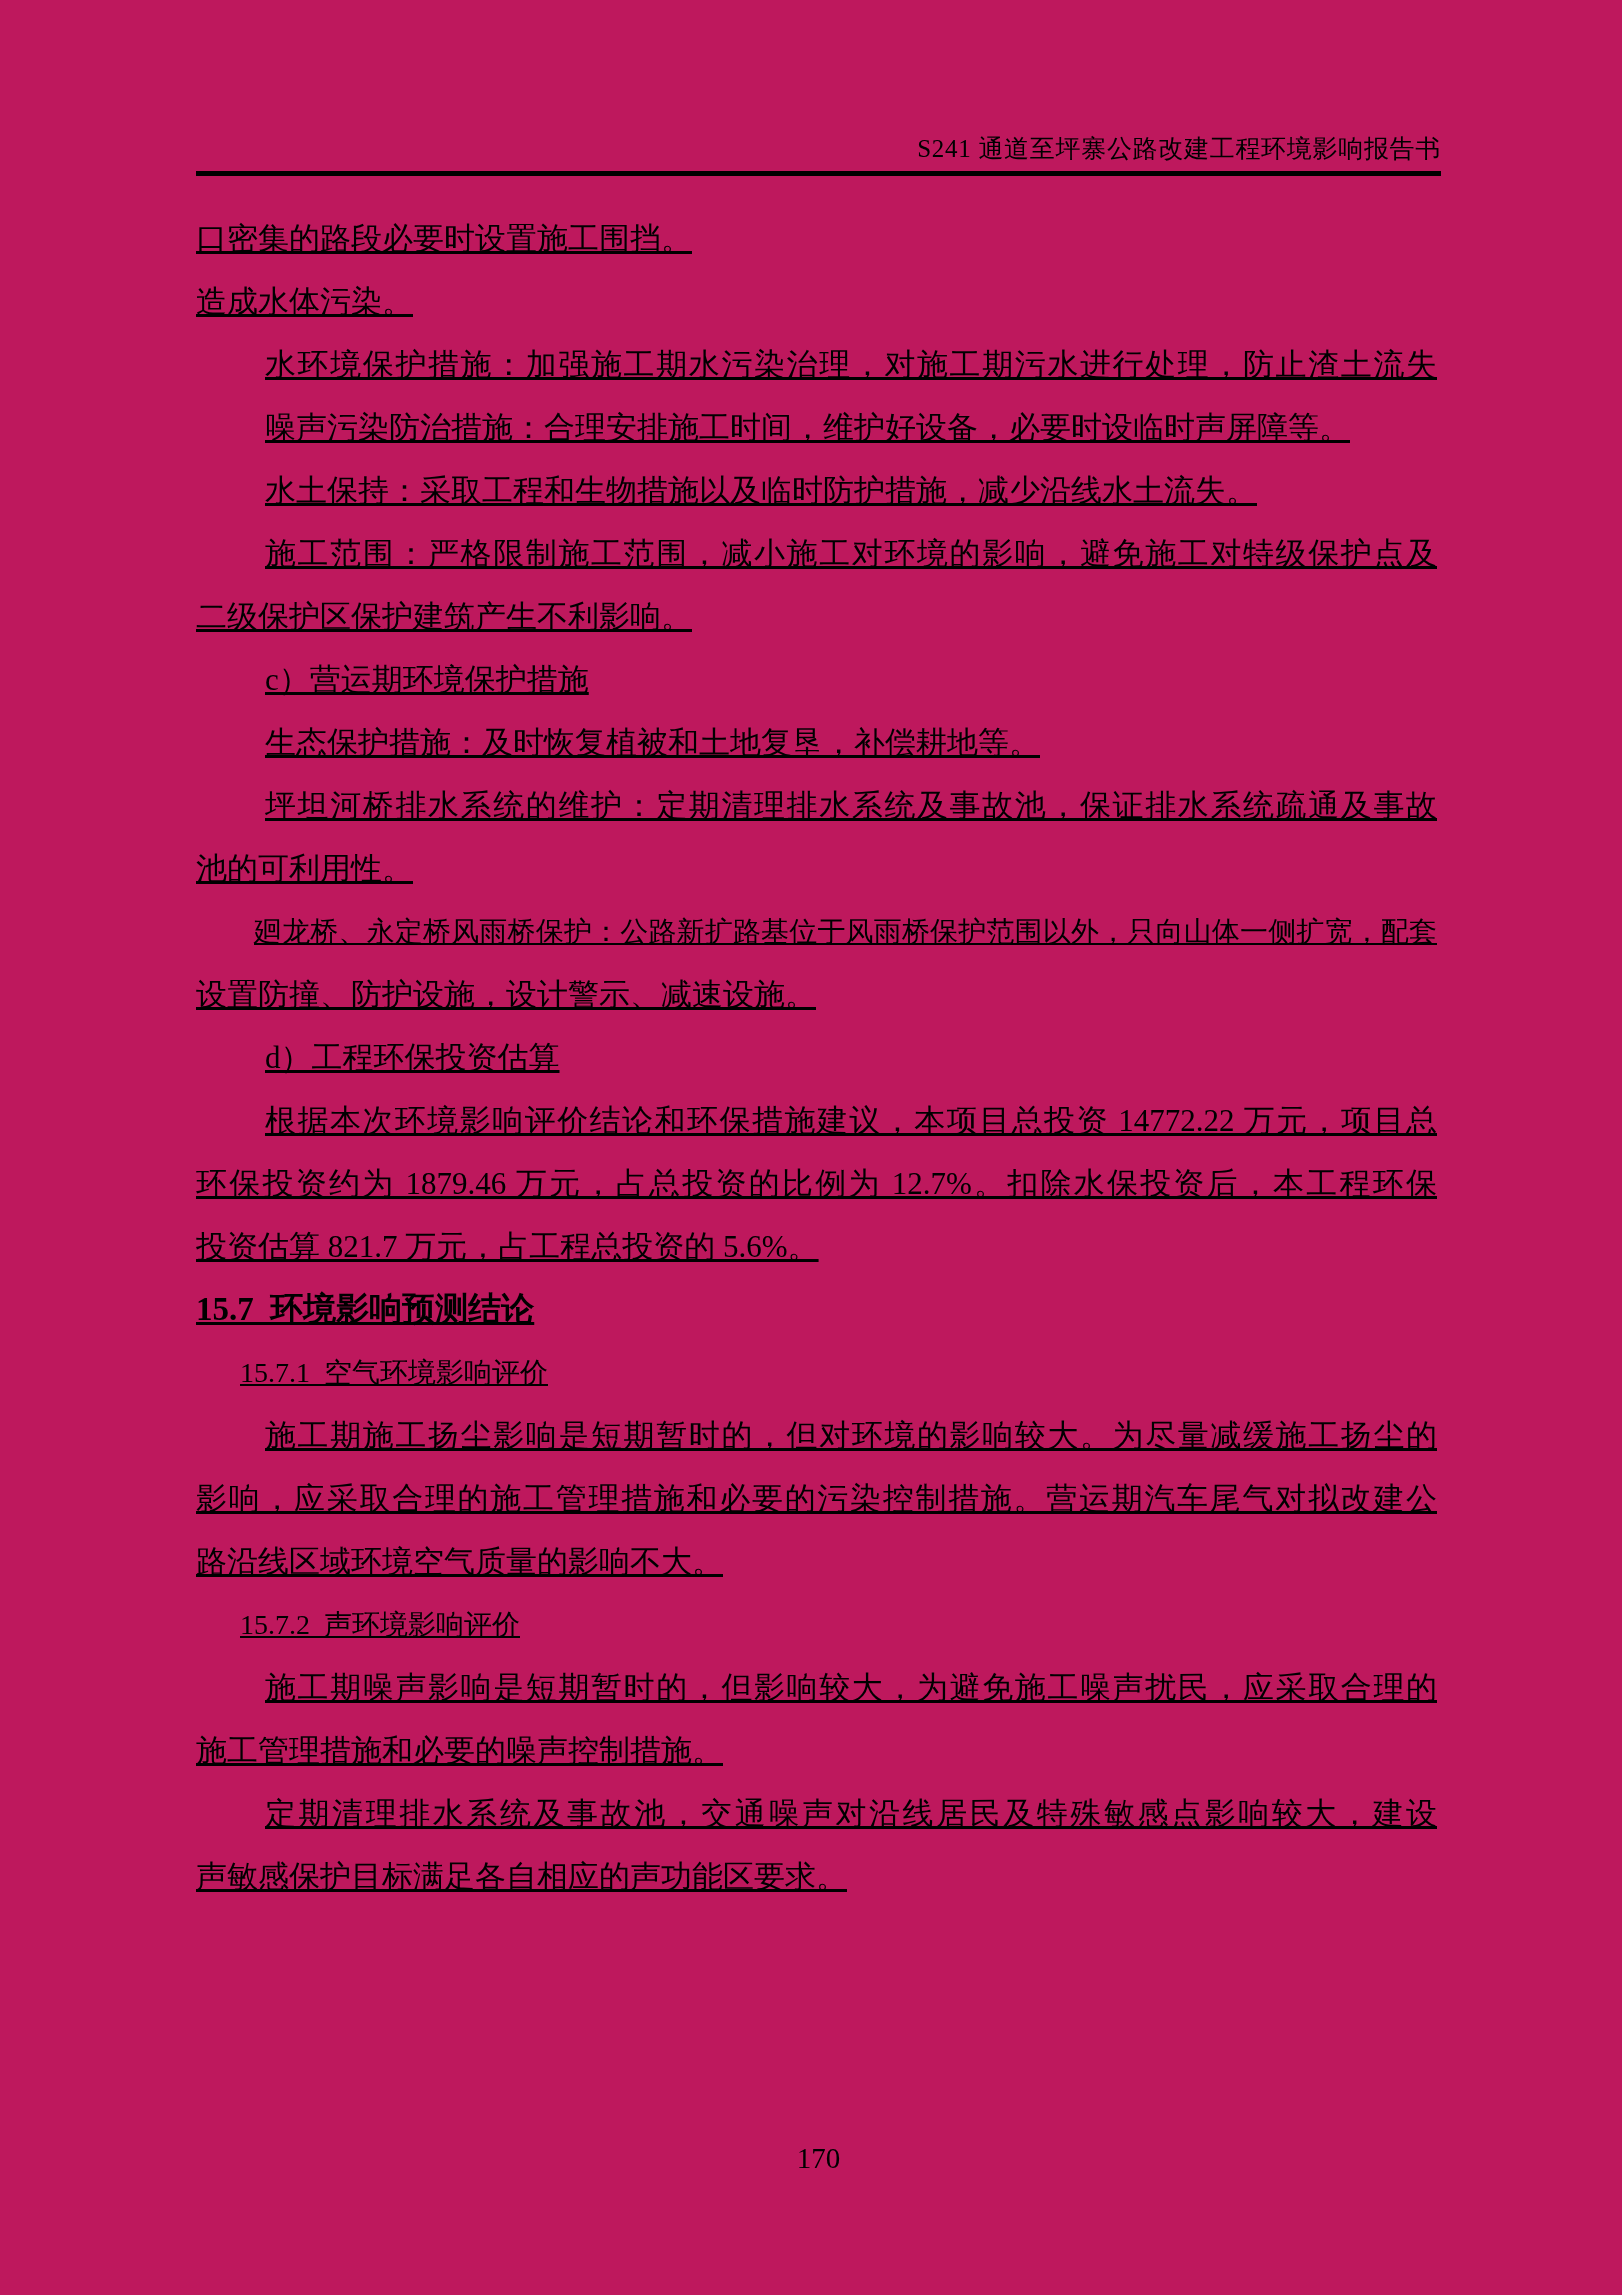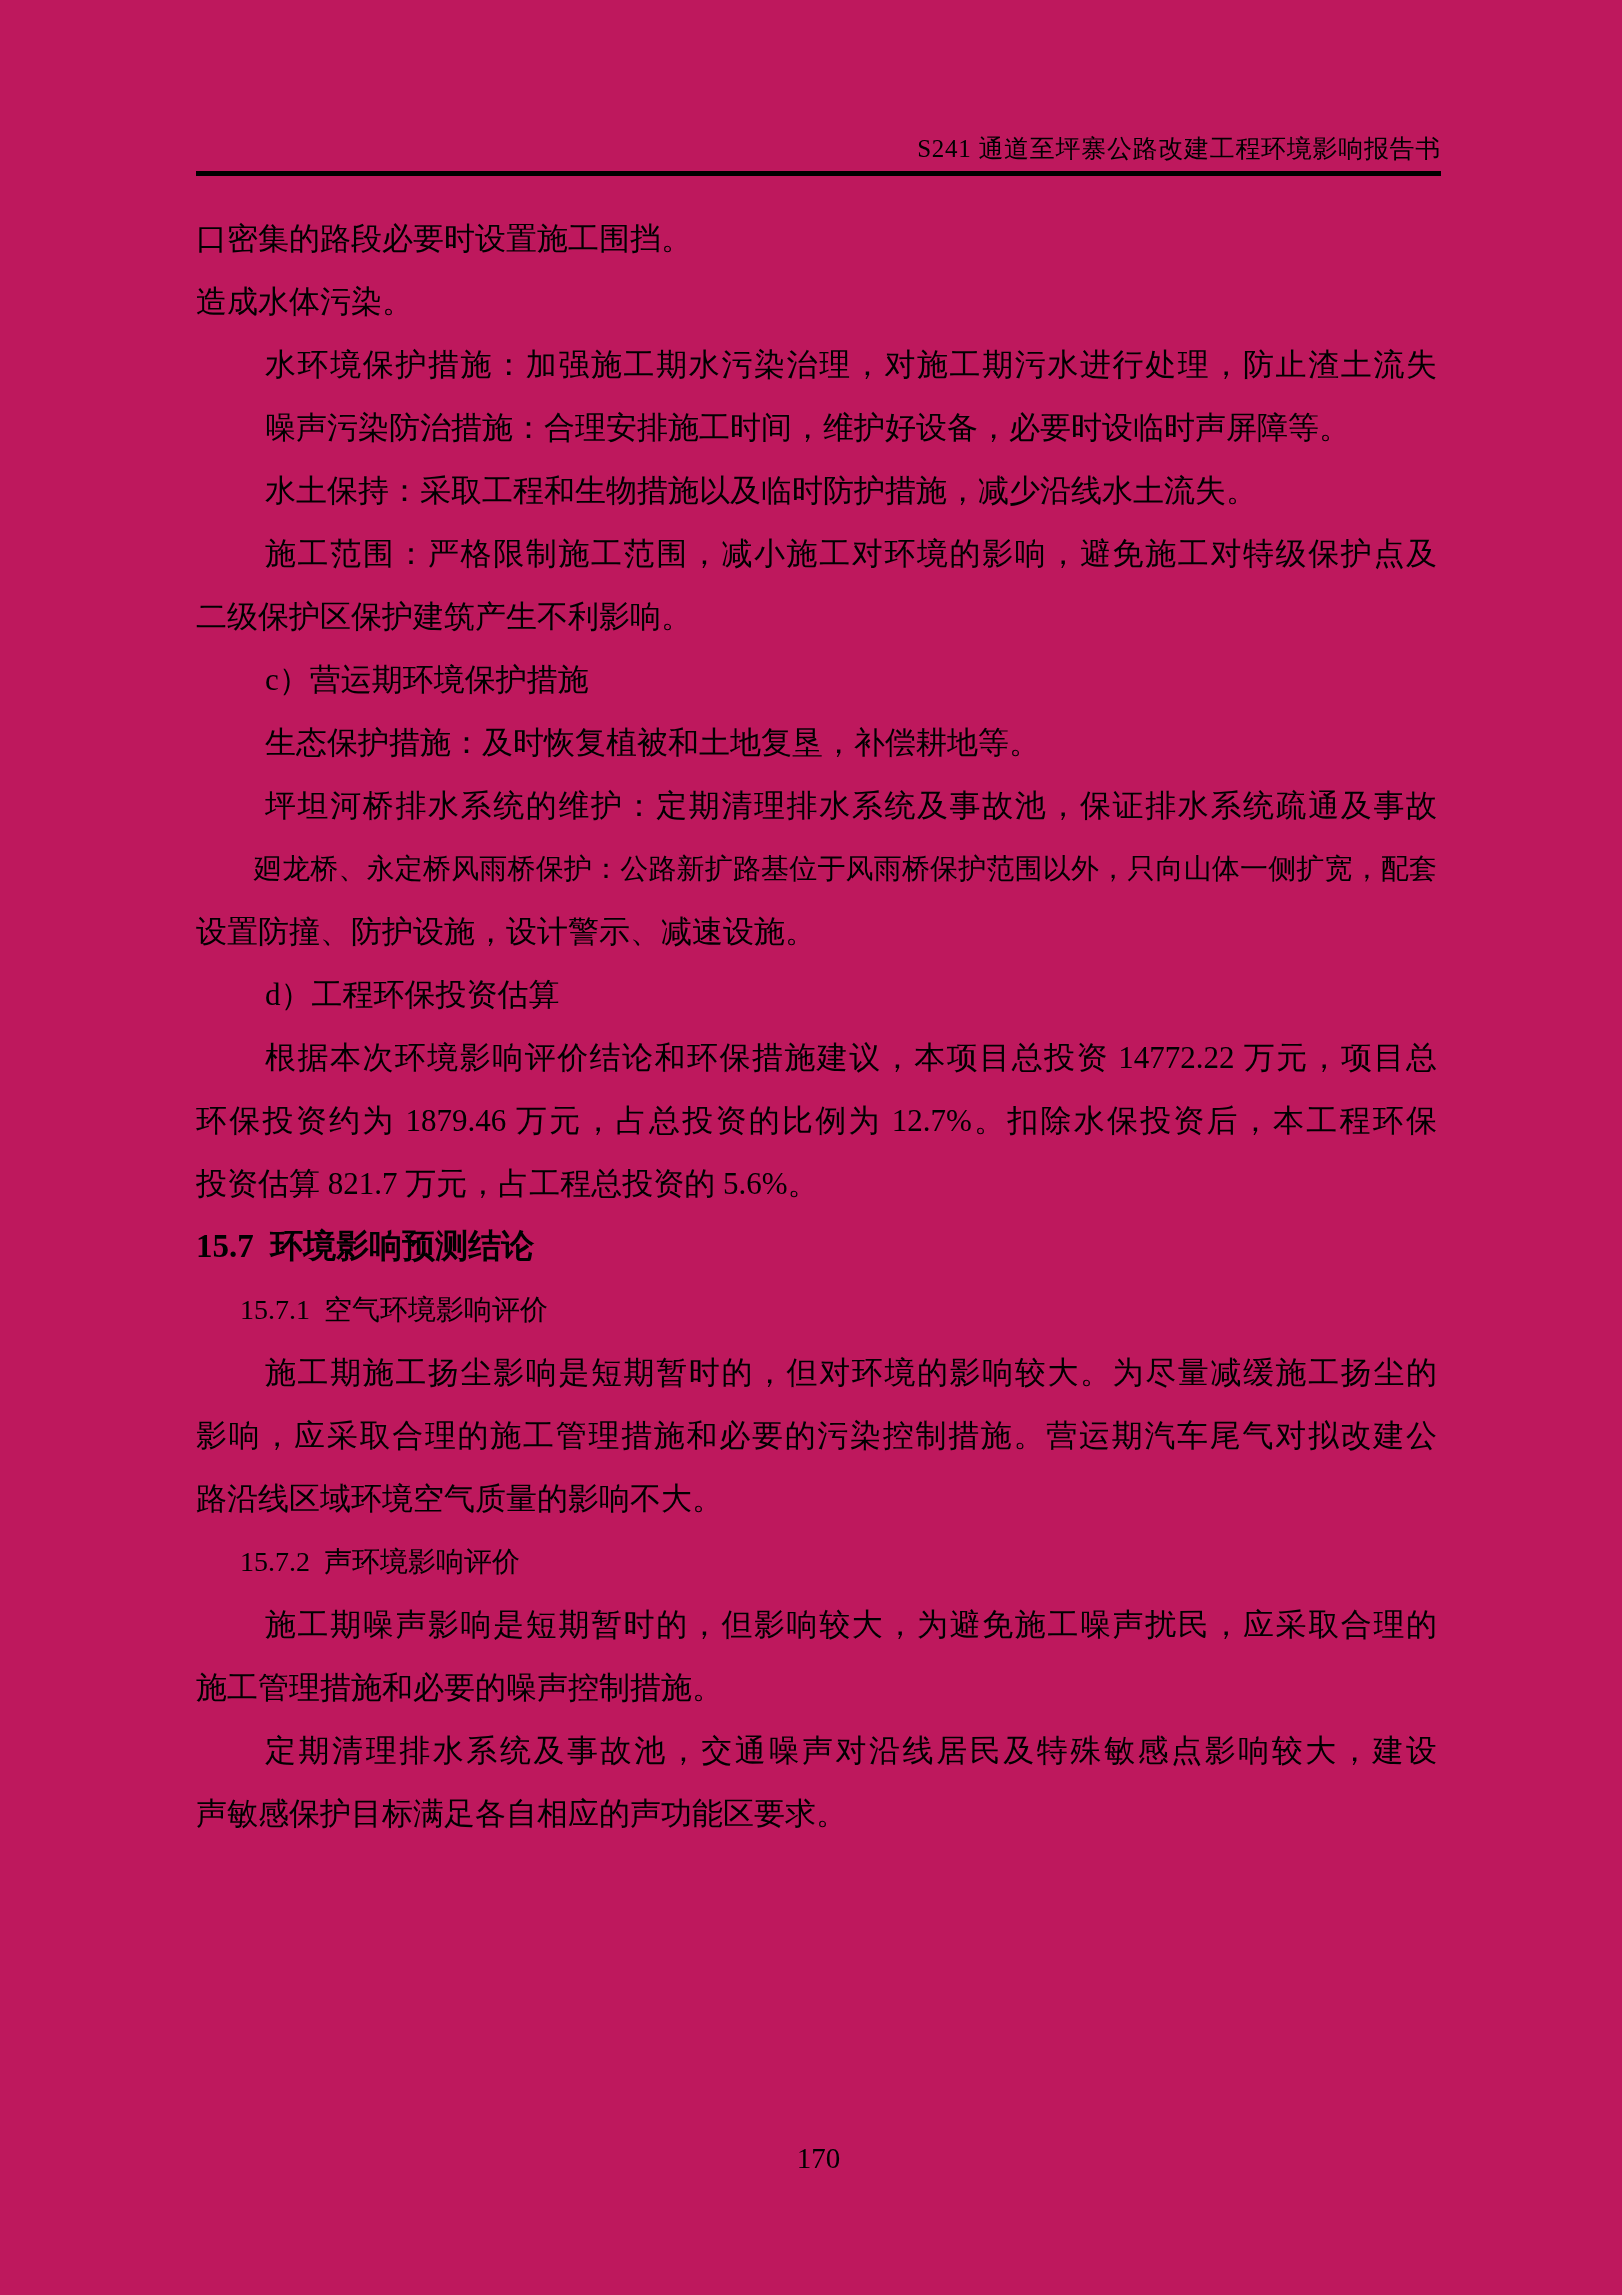--- a/index.html
+++ b/index.html
@@ -35,20 +35,21 @@
     width: 1245px;
     height: 5.2px;
     background: #000000;
   }
   
   .body-text {
     position: absolute;
     top: 207px;
     left: 196px;
     width: 1241px;
+    text-decoration: underline;
   }
   .line {
     height: 63px;
     line-height: 63px;
     font-size: 31px;
     white-space: normal;
     overflow: hidden;
     text-align: left;
   }
   .line.indent {
@@ -97,20 +98,21 @@
       <div class="line">口密集的路段必要时设置施工围挡。</div>
       <div class="line">造成水体污染。</div>
       <div class="line indent justify">水环境保护措施：加强施工期水污染治理，对施工期污水进行处理，防止渣土流失</div>
       <div class="line indent">噪声污染防治措施：合理安排施工时间，维护好设备，必要时设临时声屏障等。</div>
       <div class="line indent">水土保持：采取工程和生物措施以及临时防护措施，减少沿线水土流失。</div>
       <div class="line indent justify">施工范围：严格限制施工范围，减小施工对环境的影响，避免施工对特级保护点及</div>
       <div class="line">二级保护区保护建筑产生不利影响。</div>
       <div class="line indent">c）营运期环境保护措施</div>
       <div class="line indent">生态保护措施：及时恢复植被和土地复垦，补偿耕地等。</div>
       <div class="line indent justify">坪坦河桥排水系统的维护：定期清理排水系统及事故池，保证排水系统疏通及事故</div>
+      <div class="line">池的可利用性。</div>
       <div class="line justify condensed">廻龙桥、永定桥风雨桥保护：公路新扩路基位于风雨桥保护范围以外，只向山体一侧扩宽，配套</div>
       <div class="line">设置防撞、防护设施，设计警示、减速设施。</div>
       <div class="line indent">d）工程环保投资估算</div>
       <div class="line indent justify">根据本次环境影响评价结论和环保措施建议，本项目总投资 14772.22 万元，项目总</div>
       <div class="line justify">环保投资约为 1879.46 万元，占总投资的比例为 12.7%。扣除水保投资后，本工程环保</div>
       <div class="line">投资估算 821.7 万元，占工程总投资的 5.6%。</div>
       <div class="line h2">15.7  环境影响预测结论</div>
       <div class="line h3">15.7.1  空气环境影响评价</div>
       <div class="line indent justify">施工期施工扬尘影响是短期暂时的，但对环境的影响较大。为尽量减缓施工扬尘的</div>
       <div class="line justify">影响，应采取合理的施工管理措施和必要的污染控制措施。营运期汽车尾气对拟改建公</div>

